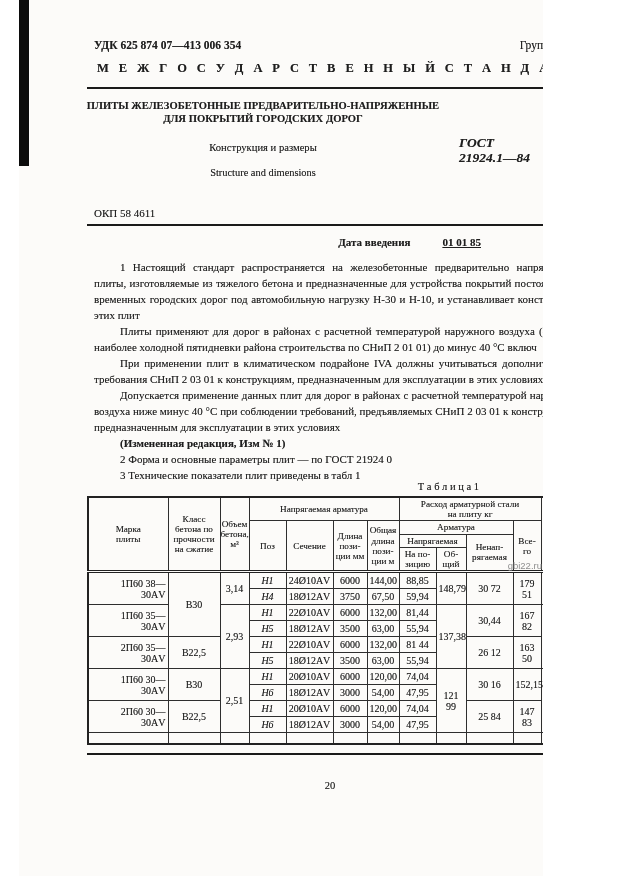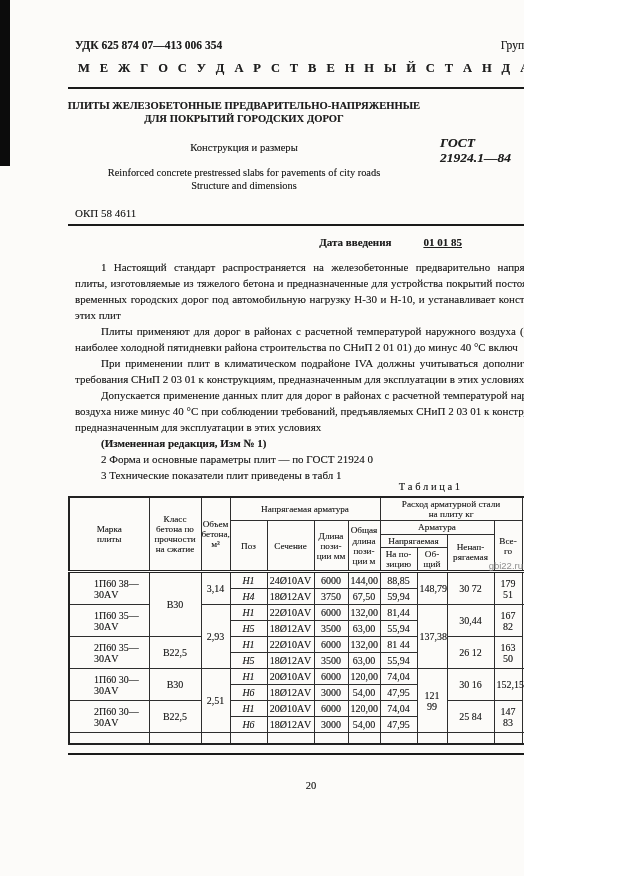--- a/index.html
+++ b/index.html
@@ -1,20 +1,21 @@
 <!DOCTYPE html>
 <html><head>
 <meta charset="utf-8">
 <style>
   html, body { margin:0; padding:0; background:#ffffff; }
   .page {
     position:relative; width:524px; height:876px;
     background:#fcfbf9; color:#1e1e1e; overflow:hidden;
     font-family:"Liberation Serif","DejaVu Serif",serif;
     text-shadow:0 0 .4px rgba(20,20,20,.45);
+    margin-left:19px;
   }
   .scan-strip { position:absolute; left:0; top:0; width:10px; height:166px; background:#0c0c0c; }
   .hdr-row { position:absolute; left:75px; top:39px; width:485px; display:flex; justify-content:space-between; font-size:11.5px; }
   .udk { font-weight:bold; }
   .grp { font-weight:normal; }
   .standard-line { position:absolute; left:78px; top:61px; width:487px; font-size:12.5px; font-weight:bold; text-align:justify; text-align-last:justify; }
   .rule { position:absolute; left:68px; background:#1a1a1a; height:2px; width:492px; }
   .rule1 { top:87px; }
   .rule2 { top:224px; }
   .rule3 { top:753px; }
@@ -34,21 +35,21 @@
     position:absolute; left:68px; top:496px; width:488px;
     border-collapse:collapse; table-layout:fixed; font-size:10px;
     border:2px solid #222;
   }
   .specs th, .specs td { border:1px solid #2e2e2e; }
   .specs th {
     font-weight:normal; font-size:9.2px; line-height:10.2px;
     white-space:pre-line; text-align:center; vertical-align:middle; padding:1px 0;
   }
   .specs td { text-align:center; vertical-align:middle; height:15px; padding:0 2px; }
-  .specs td.marka { text-align:left; padding-left:24px; }
+  .specs td.marka { text-align:right; padding-left:24px; }
   .specs td.poz { font-style:italic; }
   .specs tbody tr:first-child td { border-top:3px double #222; }
   .specs tr.empty td { height:10px; }
   .footer-row { position:absolute; left:75px; top:760px; width:485px; display:flex; justify-content:space-between; font-size:10.6px; font-weight:bold; }
   .page-number { position:absolute; left:0; top:780px; width:622px; text-align:center; font-size:10.5px; }
   .watermark { position:absolute; right:1px; top:560px; font-family:"Liberation Sans","DejaVu Sans",sans-serif; font-size:9.5px; color:#8f8f8f; text-shadow:none; }
 </style>
 </head>
 <body>
 
@@ -65,21 +66,20 @@
 
   <div class="rule rule1"></div>
 
   <div class="title-block">
     <div class="title-ru">
       <div>ПЛИТЫ ЖЕЛЕЗОБЕТОННЫЕ ПРЕДВАРИТЕЛЬНО-НАПРЯЖЕННЫЕ</div>
       <div>ДЛЯ ПОКРЫТИЙ ГОРОДСКИХ ДОРОГ</div>
     </div>
     <div class="subtitle">Конструкция и размеры</div>
     <div class="title-en">
-      <div>Reinforced concrete prestressed slabs for pavements of city roads</div>
       <div>Structure and dimensions</div>
     </div>
   </div>
 
   <div class="gost-block">
     <div>ГОСТ</div>
     <div>21924.1—84</div>
   </div>
 
   <div class="okp">ОКП 58 4611</div>

